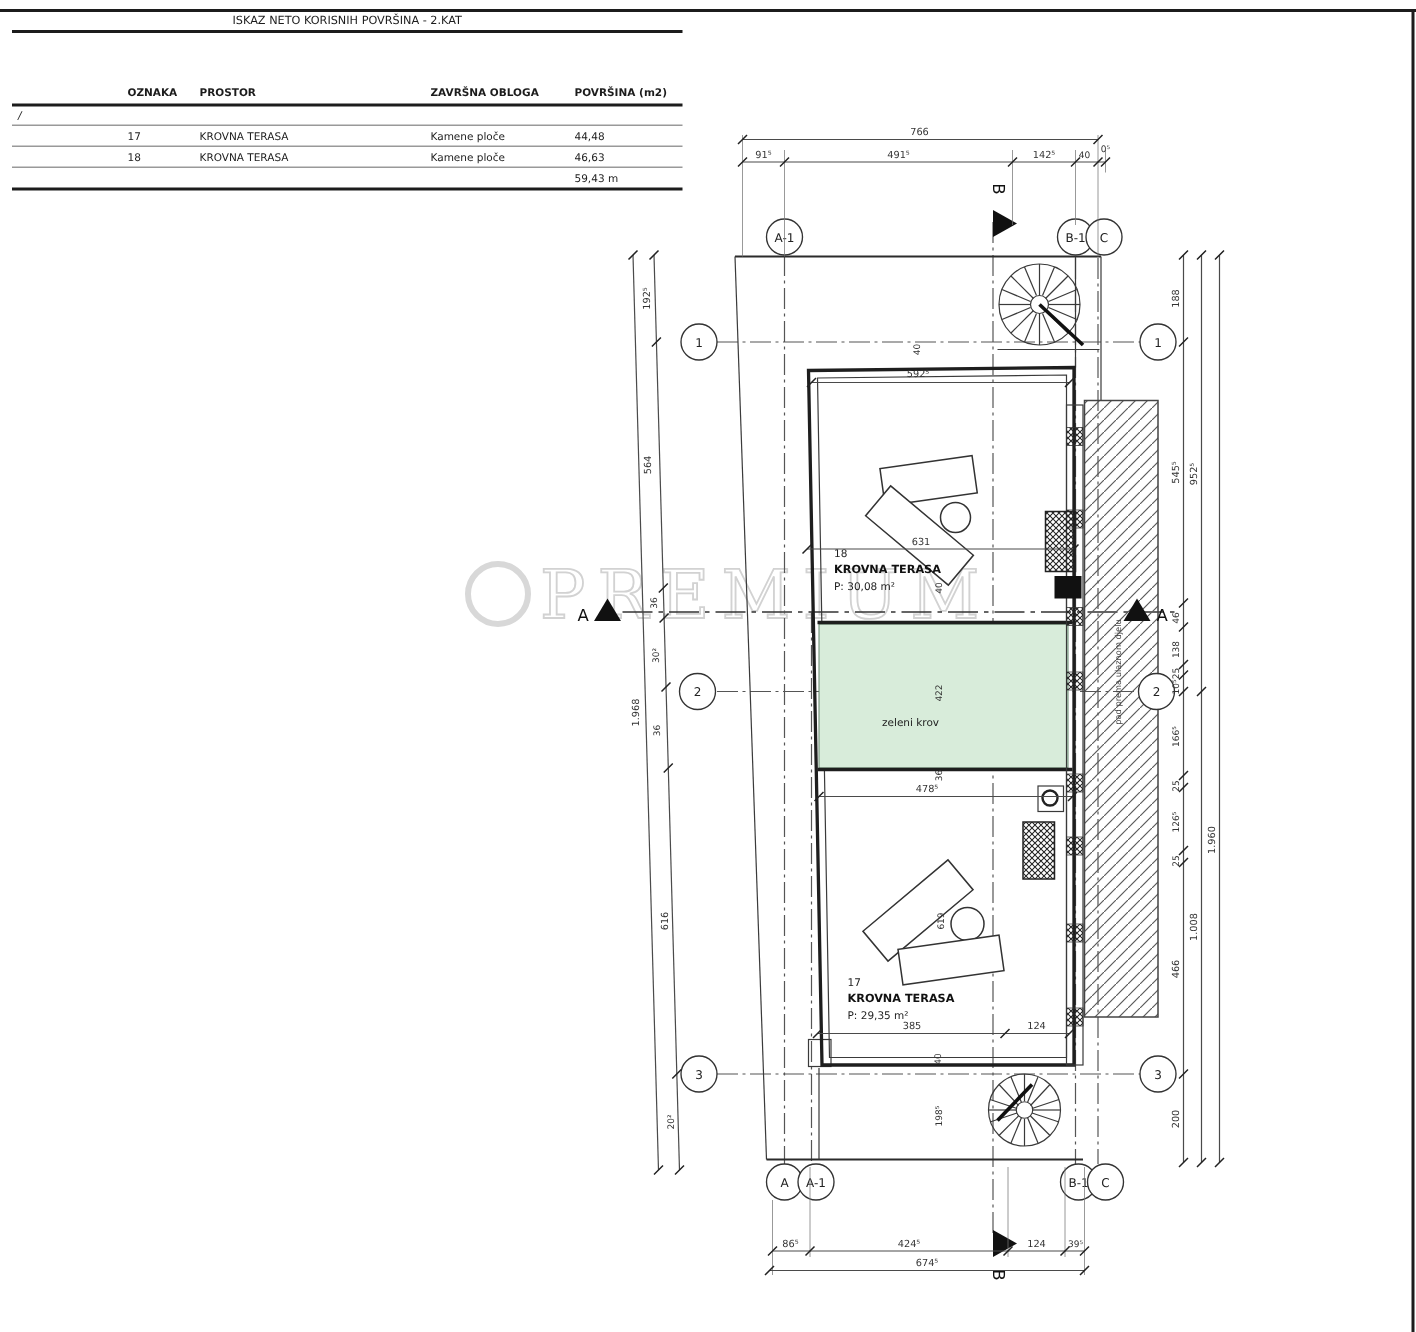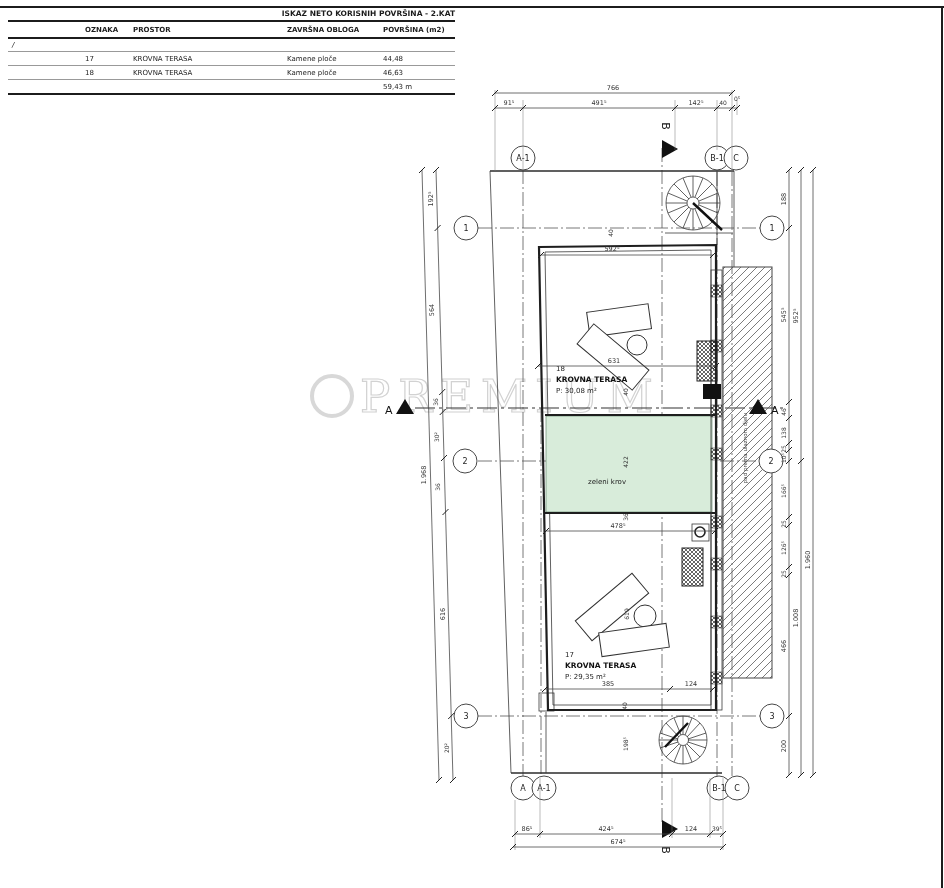--- a/index.html
+++ b/index.html
@@ -4,22 +4,22 @@
 <style>
   html,body{margin:0;padding:0;background:#ffffff;}
   body{width:944px;height:888px;position:relative;font-family:"DejaVu Sans",sans-serif;overflow:hidden;}
   
   .pb-top{position:absolute;left:0;top:6px;width:944px;height:2px;background:#1c1c1c;}
   .pb-right{position:absolute;top:6px;right:1px;width:2px;height:882px;background:#1c1c1c;}
 
   
   .area-table{position:absolute;left:8px;top:7px;width:447px;font-size:7px;color:#1c1c1c;}
   .tr{display:grid;grid-template-columns:77px 48px 154px 96px 72px;align-items:center;}
-  .t-title{display:block;text-align:right;font-weight:bold;font-size:7.5px;height:13px;line-height:13px;border-bottom:2px solid #1c1c1c;}
-  .t-head{height:15px;border-bottom:2.5px solid #1c1c1c;font-weight:bold;}
+  .t-title{display:block;text-align:center;font-weight:normal;font-size:7.5px;height:13px;line-height:13px;border-bottom:2px solid #1c1c1c;}
+  .t-head{height:15px;border-bottom:2.5px solid #1c1c1c;font-weight:bold;margin-top:32px;}
   .t-slash{height:12px;border-bottom:1px solid #999;}
   .t-row{height:13px;border-bottom:1px solid #999;}
   .t-row:last-of-type{border-bottom:2px solid #1c1c1c;}
   .t-total{height:13px;border-bottom:2.5px solid #1c1c1c;font-weight:normal;}
   .c-num{text-align:left;padding-right:2px;}
   .c-oz{padding-left:4px;}
 
   
   svg{position:absolute;left:0;top:0;}
   .thin{stroke:#3a3a3a;stroke-width:0.8;fill:none;}

